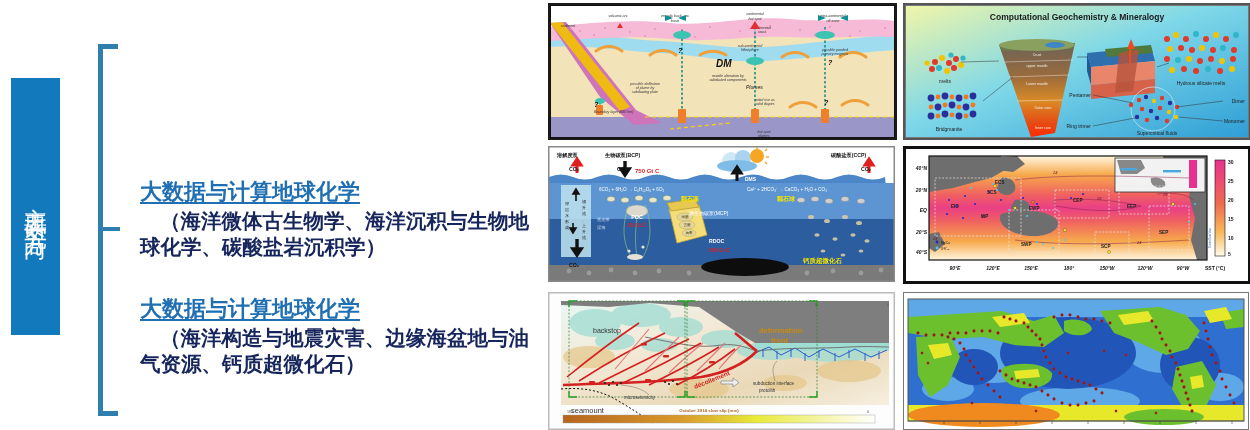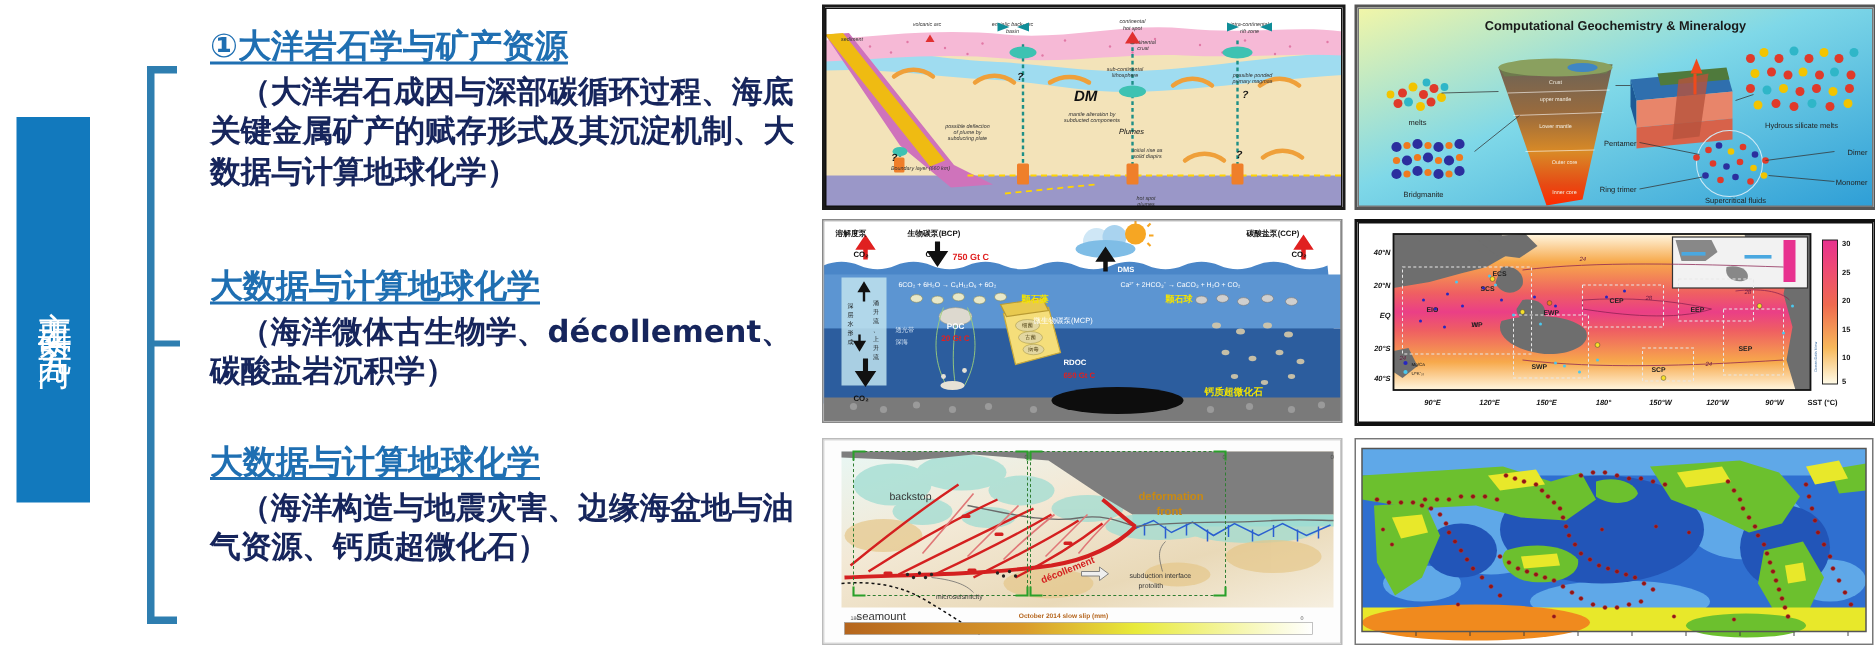--- a/index.html
+++ b/index.html
@@ -81,28 +81,24 @@
     <div class="vtext">主要研究方向</div>
   </div>
 
   <div class="bracket">
     <div class="vline"></div>
     <div class="t1"></div>
     <div class="t2"></div>
     <div class="mid"></div>
   </div>
 
-  <div class="block b1">
-    <div class="heading">①大洋岩石学与矿产资源</div>
-    <div class="body">（大洋岩石成因与深部碳循环过程、海底关键金属矿产的赋存形式及其沉淀机制、大数据与计算地球化学）</div>
-  </div>
 
   <div class="block b2">
     <div class="heading">大数据与计算地球化学</div>
-    <div class="body">（海洋微体古生物学、décollement、碳酸盐岩沉积学）</div>
+    <div class="body">（海洋微体古生物学、海洋沉积与生物地球化学、碳酸盐岩沉积学）</div>
   </div>
 
   <div class="block b3">
     <div class="heading">大数据与计算地球化学</div>
     <div class="body">（海洋构造与地震灾害、边缘海盆地与油气资源、钙质超微化石）</div>
   </div>
 
   <div class="panel p-tl">
     <svg viewBox="0 0 345 133" preserveAspectRatio="none">
       <rect x="0" y="0" width="345" height="133" fill="#ffffff"></rect>

